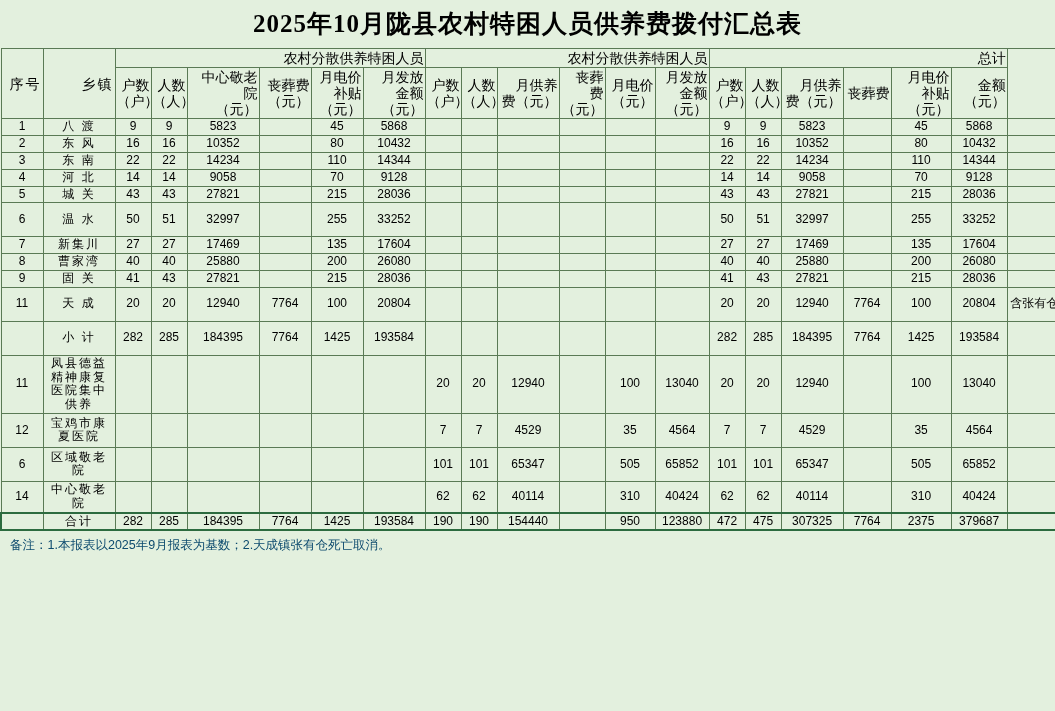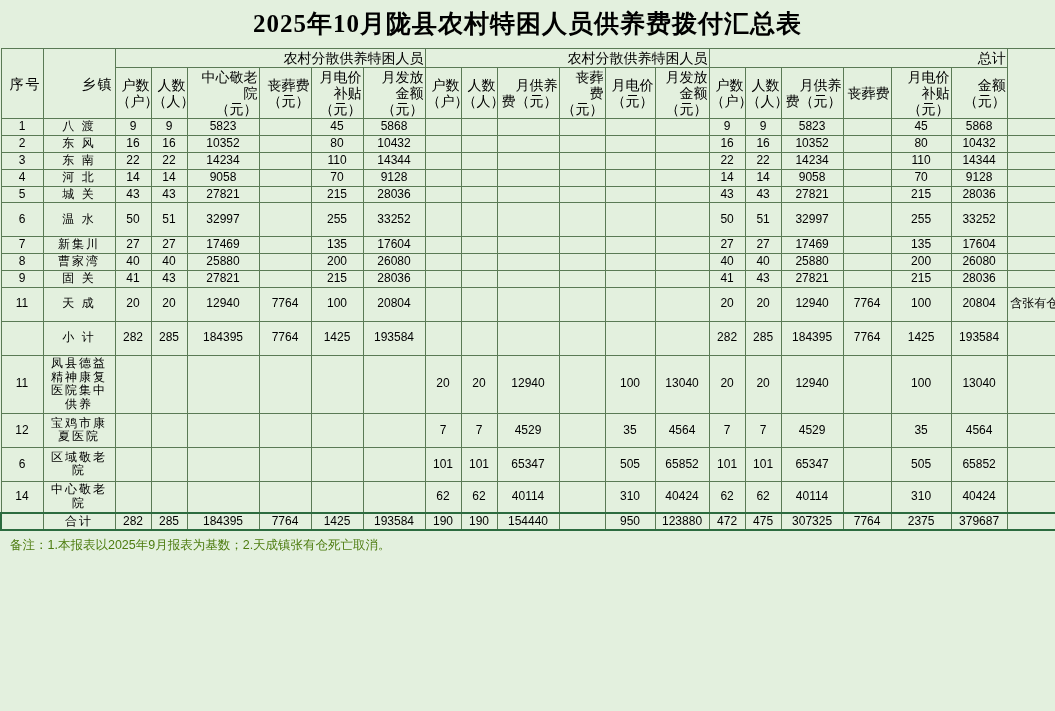--- a/index.html
+++ b/index.html
@@ -56,21 +56,21 @@
   .hdr-group {
     font-size: 13px;
   }
   .rowlabel {
     letter-spacing: 2px;
   }
   .small-note { font-size: 12px; }
   .footer {
     font-size: 12.5px;
     padding: 6px 0 0 10px;
-    color: #4d7c0f;
+    color: #0c4a6e;
     font-family: "Liberation Sans", sans-serif;
   }
   .two-line { line-height: 1.1; }
   tr.total-row td {
     border-top: 2px solid #2c6b3f;
     border-bottom: 2px solid #2c6b3f;
     margin-top: 40px;
   }
   tr.total-row td:first-child {
     border-left: 2px solid #2c6b3f;

